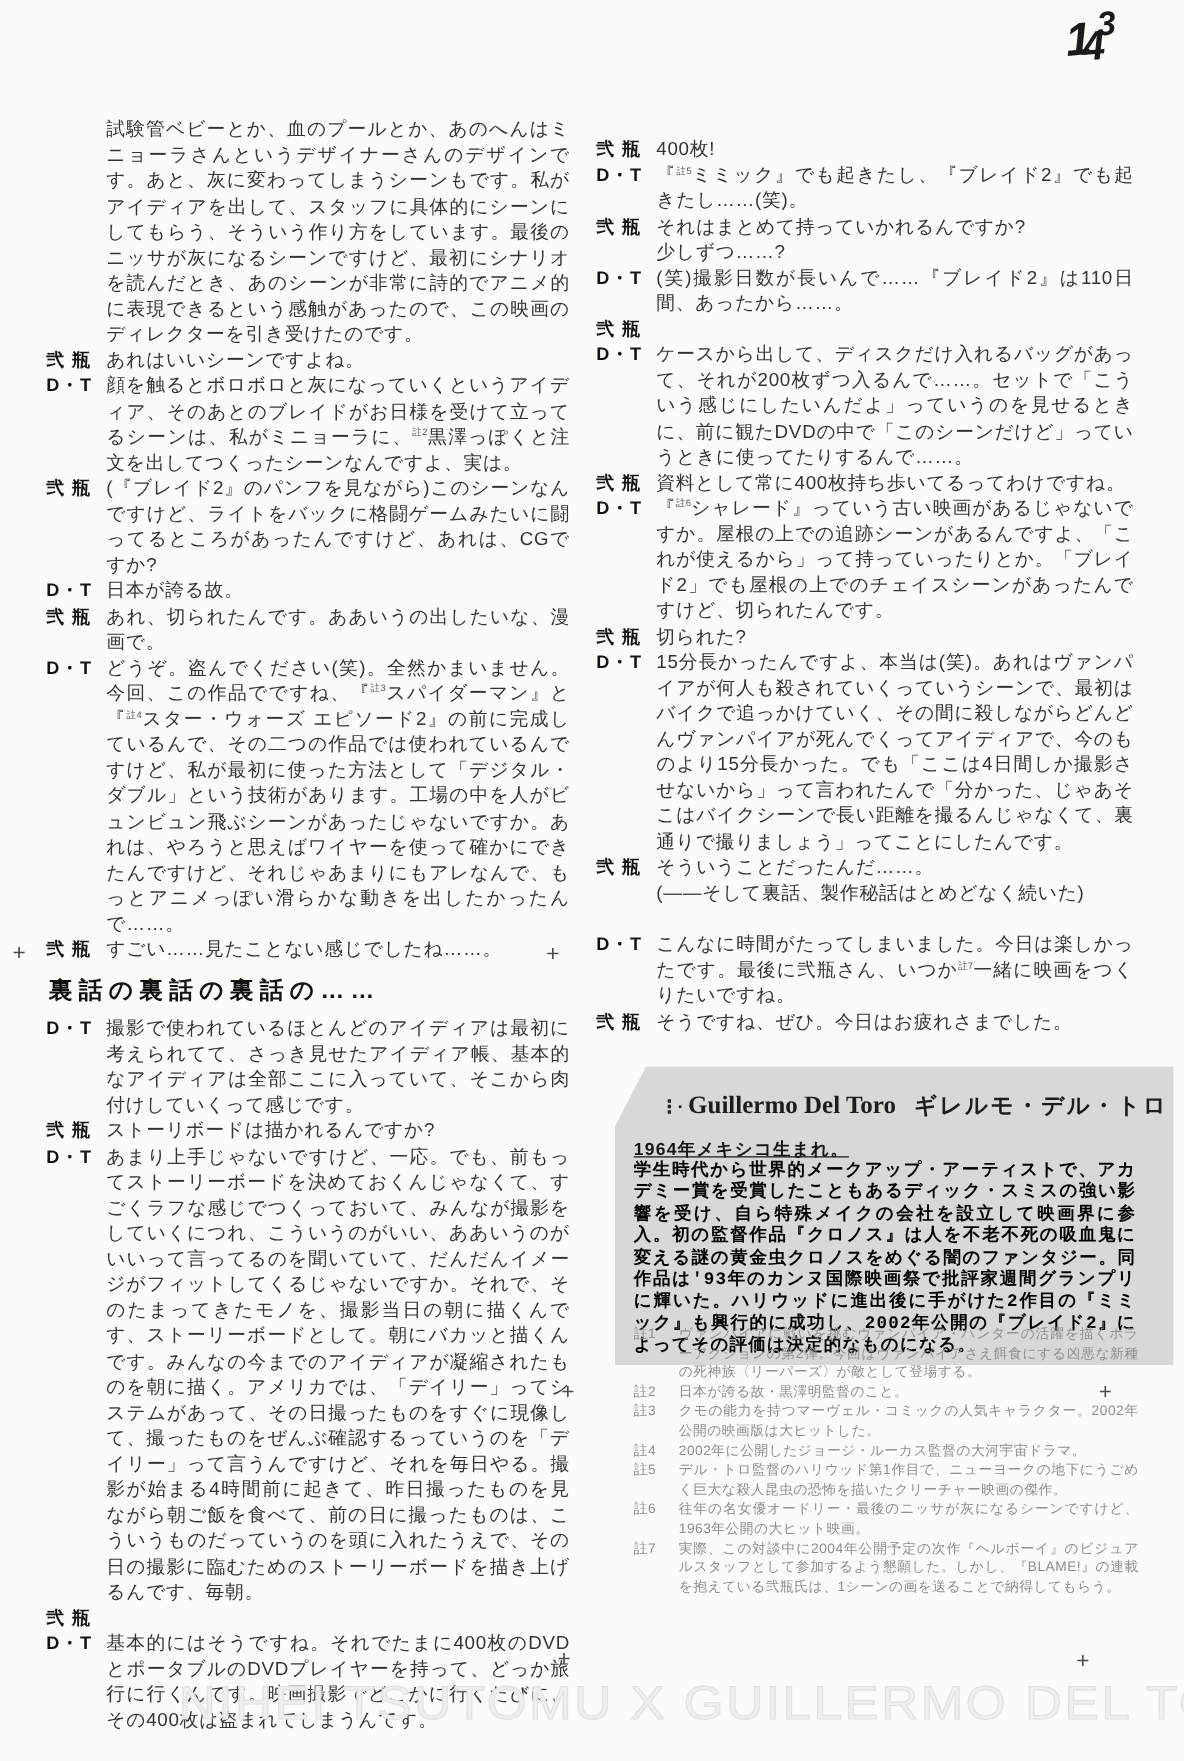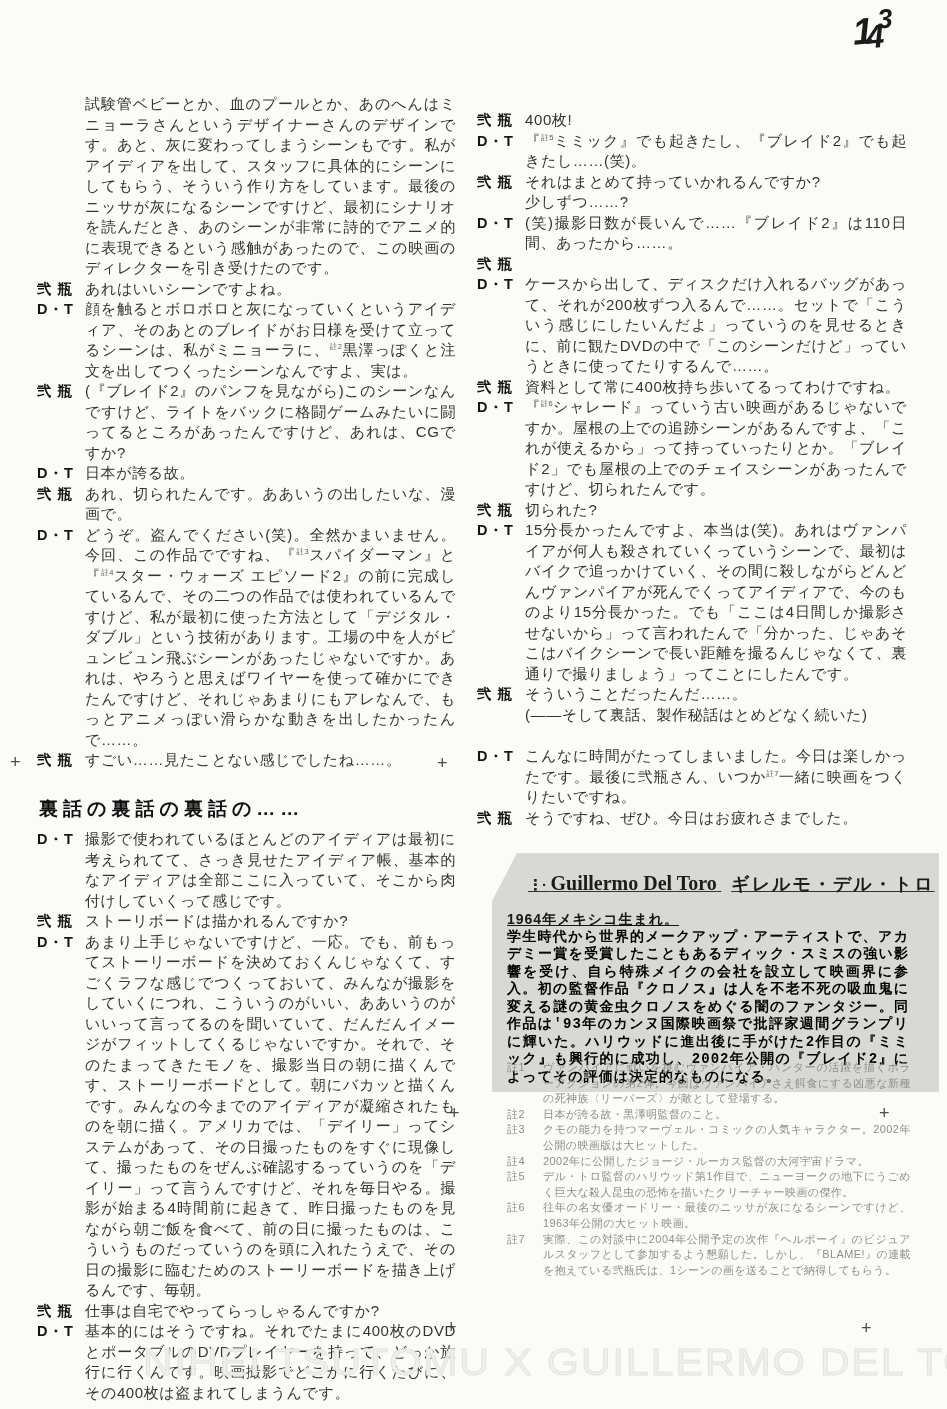--- a/index.html
+++ b/index.html
@@ -20,26 +20,26 @@
   
   .dialogue{position:absolute;font-size:15px;line-height:20.5px;
     text-align:justify;text-justify:inter-character;letter-spacing:0.6px;color:#343434;}
   #left-col{left:37px;top:94px;width:419px;}
   #right-col{left:477px;top:110px;width:430px;}
   .entry{display:grid;grid-template-columns:48px 1fr;}
   .entry.gap{margin-top:21px;}
   .speaker{font-weight:bold;color:#141414;letter-spacing:1px;white-space:nowrap;font-size:14.5px;}
   .txt sup{font-size:7.5px;letter-spacing:0;color:#555;vertical-align:super;line-height:0;}
   .section-heading{font-weight:bold;font-size:19px;letter-spacing:5px;color:#111;
-    margin:28px 0 10px 2px;}
+    margin:12px 0 10px 2px;}
   
   .pbox{position:absolute;left:492px;top:853px;width:447px;height:239px;
     background:#d8d8d5;
     clip-path:polygon(25px 0, 100% 0, 100% 100%, 0 100%, 0 48px);}
-  .pbox .ptitle{padding:19px 18px 0 36px;white-space:nowrap;text-decoration:underline;}
+  .pbox .ptitle{padding:19px 18px 0 36px;white-space:nowrap;}
   .pbox .pb{font-weight:bold;font-size:15px;color:#222;letter-spacing:-1px;}
   .pbox .pen{font-family:"Liberation Serif","DejaVu Serif",serif;font-weight:bold;
     font-size:20px;color:#1c1c1c;}
   .pbox .pja{font-weight:bold;font-size:18px;color:#1c1c1c;letter-spacing:2px;margin-left:10px;}
   .pbox .pintro{margin:15px 30px 0 15px;font-weight:bold;font-size:14px;
     line-height:17.5px;letter-spacing:1px;color:#161616;text-decoration:underline;}
   .pbox .pbody{margin:0 30px 0 15px;font-weight:bold;font-size:14px;line-height:17.5px;
     letter-spacing:1px;color:#000000;text-align:justify;text-justify:inter-character;font-family:Liberation Mono, monospace;}
   
   #footnotes{position:absolute;left:507px;top:1060px;width:404px;
@@ -110,21 +110,20 @@
       <div class="entry">
         <span class="speaker">弐 瓶</span>
         <div class="txt">ストーリボードは描かれるんですか?</div>
       </div>
       <div class="entry">
         <span class="speaker">D・T</span>
         <div class="txt">あまり上手じゃないですけど、一応。でも、前もってストーリーボードを決めておくんじゃなくて、すごくラフな感じでつくっておいて、みんなが撮影をしていくにつれ、こういうのがいい、ああいうのがいいって言ってるのを聞いていて、だんだんイメージがフィットしてくるじゃないですか。それで、そのたまってきたモノを、撮影当日の朝に描くんです、ストーリーボードとして。朝にバカッと描くんです。みんなの今までのアイディアが凝縮されたものを朝に描く。アメリカでは、「デイリー」ってシステムがあって、その日撮ったものをすぐに現像して、撮ったものをぜんぶ確認するっていうのを「デイリー」って言うんですけど、それを毎日やる。撮影が始まる4時間前に起きて、昨日撮ったものを見ながら朝ご飯を食べて、前の日に撮ったものは、こういうものだっていうのを頭に入れたうえで、その日の撮影に臨むためのストーリーボードを描き上げるんです、毎朝。</div>
       </div>
       <div class="entry">
         <span class="speaker">弐 瓶</span>
-        <div class="txt">仕事は自宅でやってらっしゃるんですか?</div>
       </div>
       <div class="entry">
         <span class="speaker">D・T</span>
         <div class="txt">基本的にはそうですね。それでたまに400枚のDVDとポータブルのDVDプレイヤーを持って、どっか旅行に行くんです。映画撮影でどこかに行くたびに、その400枚は盗まれてしまうんです。</div>
       </div>
     </div>
 </div>
 
 <div class="dialogue" id="right-col">
     <div class="entry">

